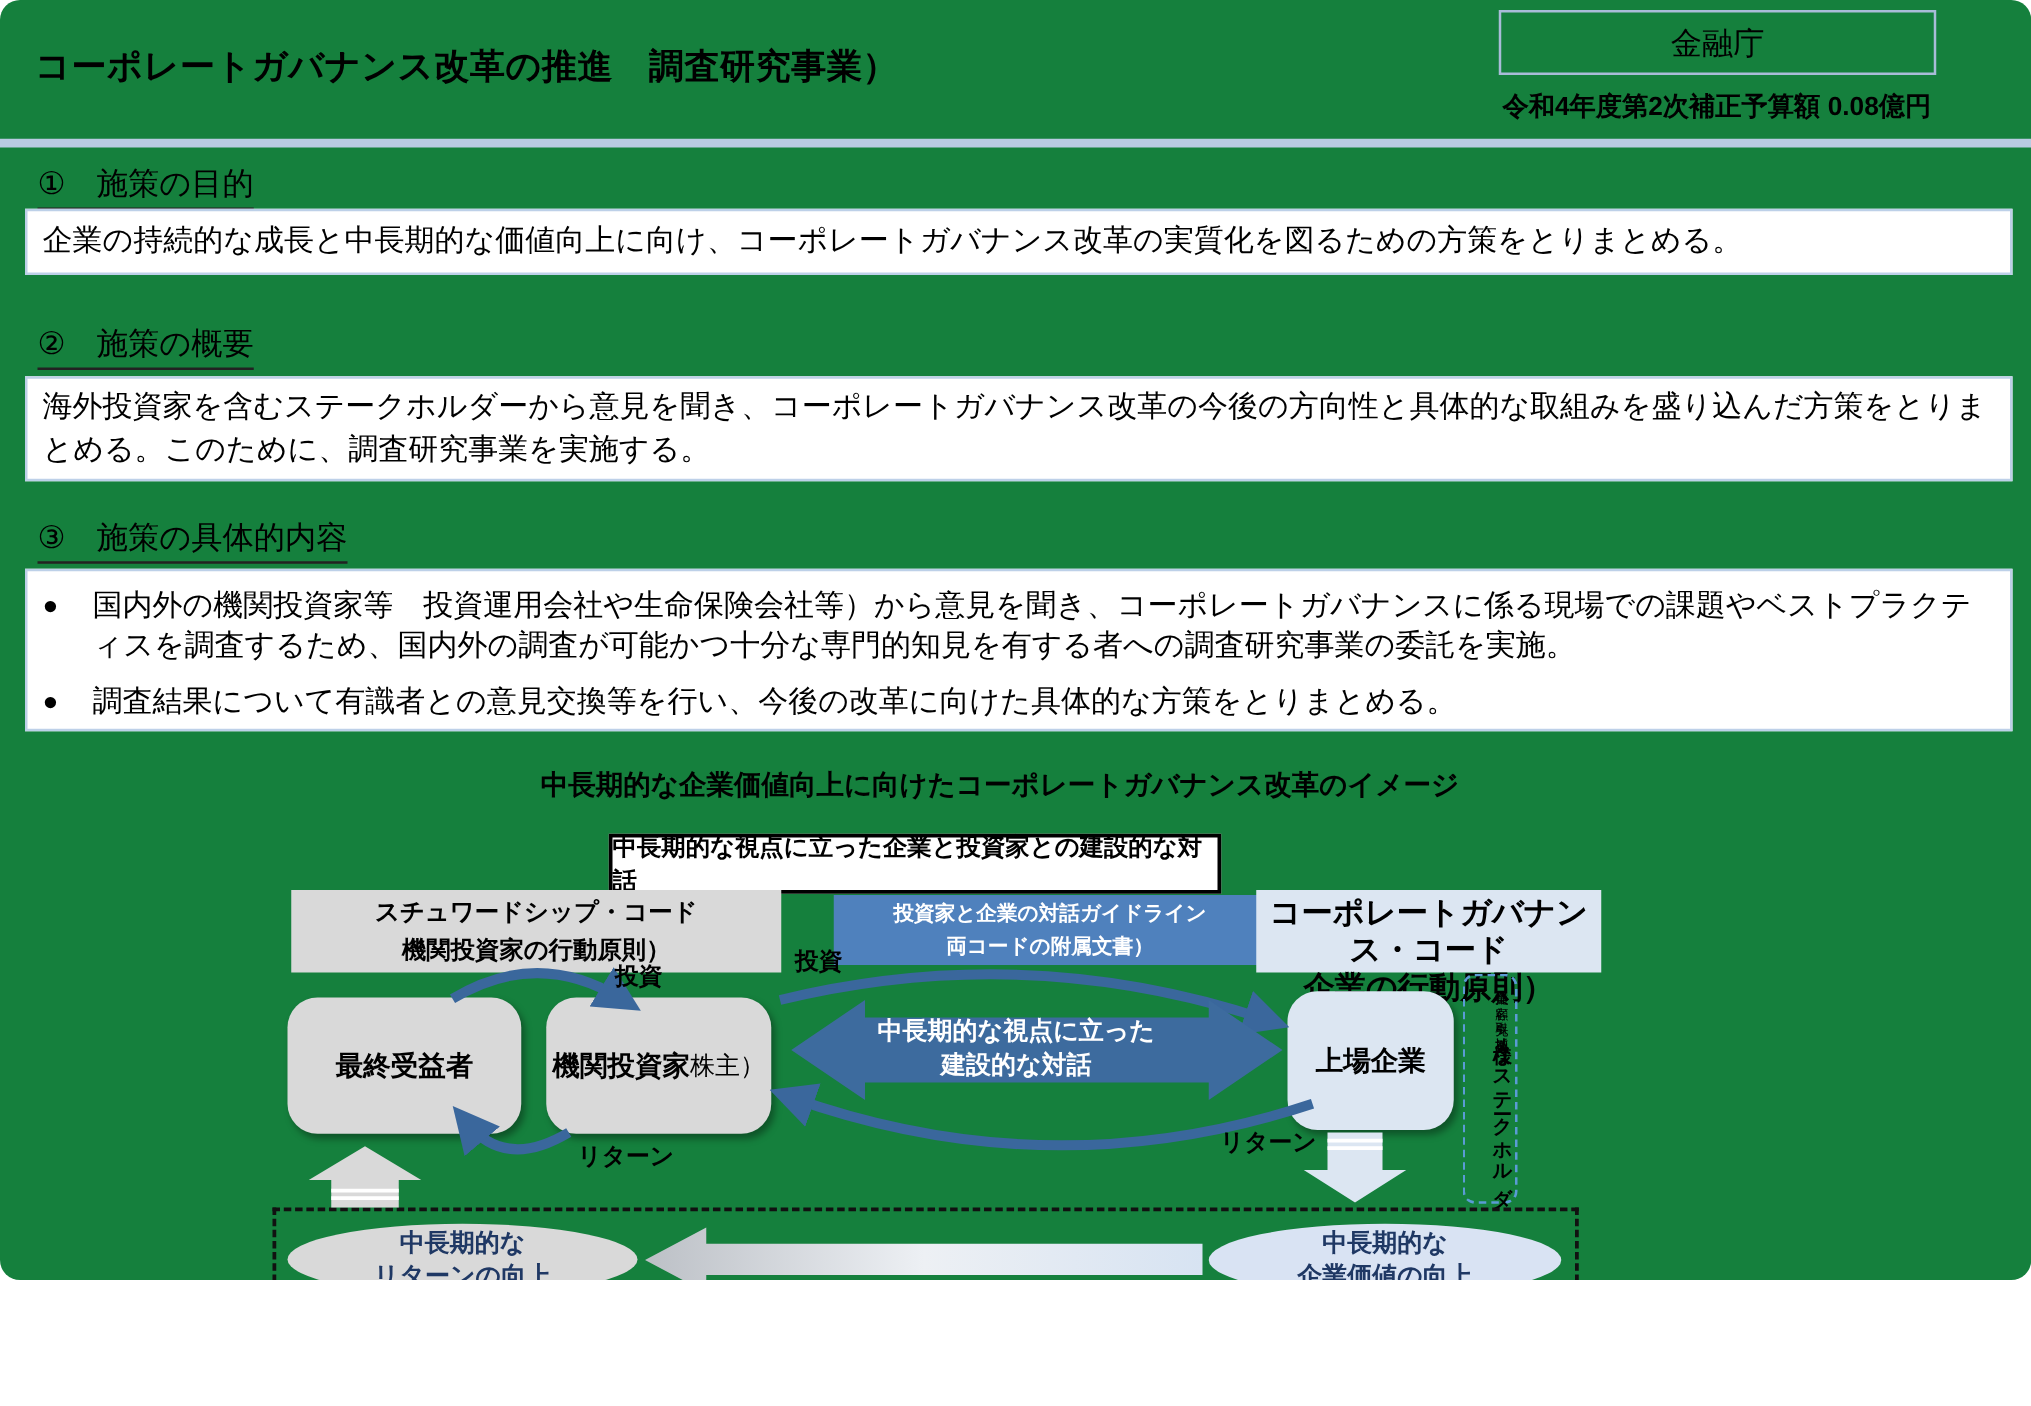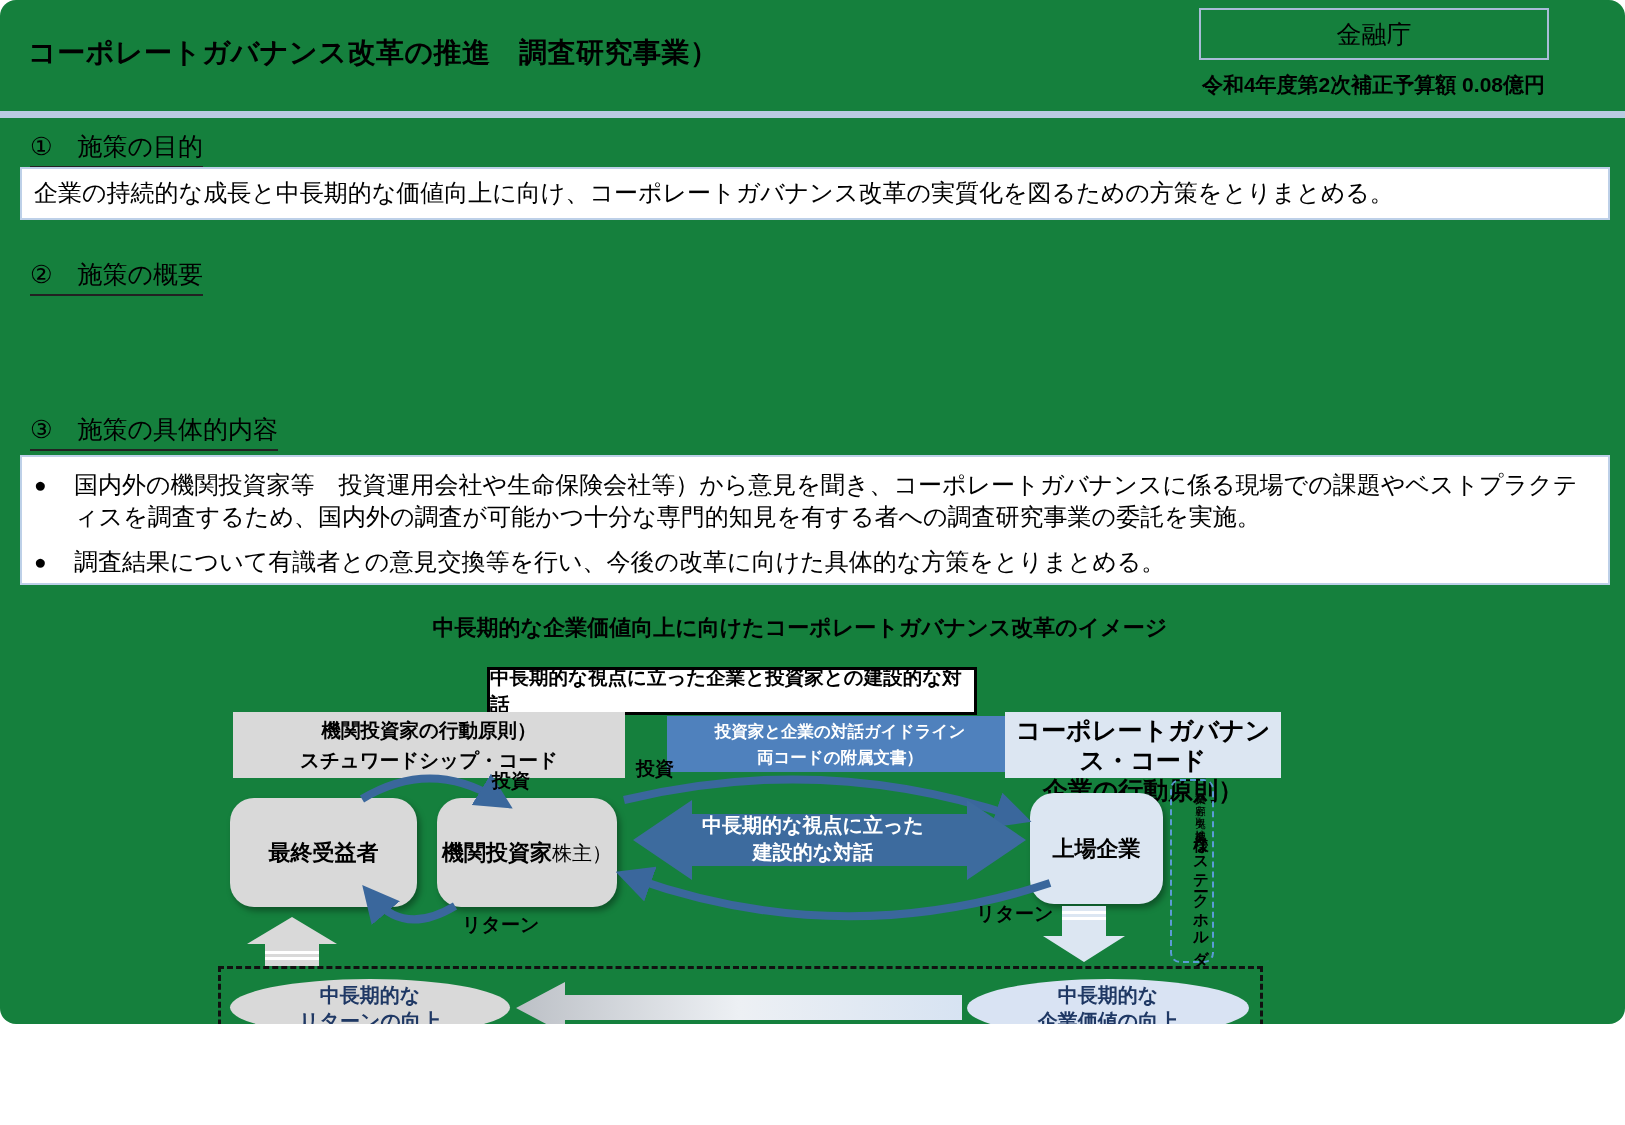--- a/index.html
+++ b/index.html
@@ -82,41 +82,44 @@
   </div>
   <div class="budget">令和4年度第2次補正予算額 0.08億円</div>
   <div class="divider"></div>
 
   <div class="sec-h h1pos">①　施策の目的</div>
   <div class="sec-box box1pos">
     <span>企業の持続的な成長と中長期的な価値向上に向け、コーポレートガバナンス改革の実質化を図るための方策をとりまとめる。</span>
   </div>
 
   <div class="sec-h h2pos">②　施策の概要</div>
+  <div class="sec-box box2pos">
+    <span>海外投資家を含むステークホルダーから意見を聞き、コーポレートガバナンス改革の今後の方向性と具体的な取組みを盛り込んだ方策をとりまとめる。このために、調査研究事業を実施する。</span>
+  </div>
 
   <div class="sec-h h3pos">③　施策の具体的内容</div>
   <div class="sec-box box3pos">
     <div class="bullet">
       <span class="dot">●</span>
       <span class="btext">国内外の機関投資家等　投資運用会社や生命保険会社等）から意見を聞き、コーポレートガバナンスに係る現場での課題やベストプラクティスを調査するため、国内外の調査が可能かつ十分な専門的知見を有する者への調査研究事業の委託を実施。</span>
     </div>
     <div class="bullet">
       <span class="dot">●</span>
       <span class="btext">調査結果について有識者との意見交換等を行い、今後の改革に向けた具体的な方策をとりまとめる。</span>
     </div>
   </div>
 
   <div class="dg-title">中長期的な企業価値向上に向けたコーポレートガバナンス改革のイメージ</div>
   <div class="dg-banner">
     <span>中長期的な視点に立った企業と投資家との建設的な対話</span>
   </div>
 
   <div class="hdr hdr-left">
+    <span class="l">スチュワードシップ・コード</span>
     <span class="l">機関投資家の行動原則）</span>
-    <span class="l">スチュワードシップ・コード</span>
   </div>
   <div class="hdr hdr-mid">
     <span class="l">投資家と企業の対話ガイドライン</span>
     <span class="l">両コードの附属文書）</span>
   </div>
   <div class="hdr hdr-right">
     <span class="l">コーポレートガバナンス・コード</span>
     <span class="l">企業の行動原則）</span>
   </div>
 

